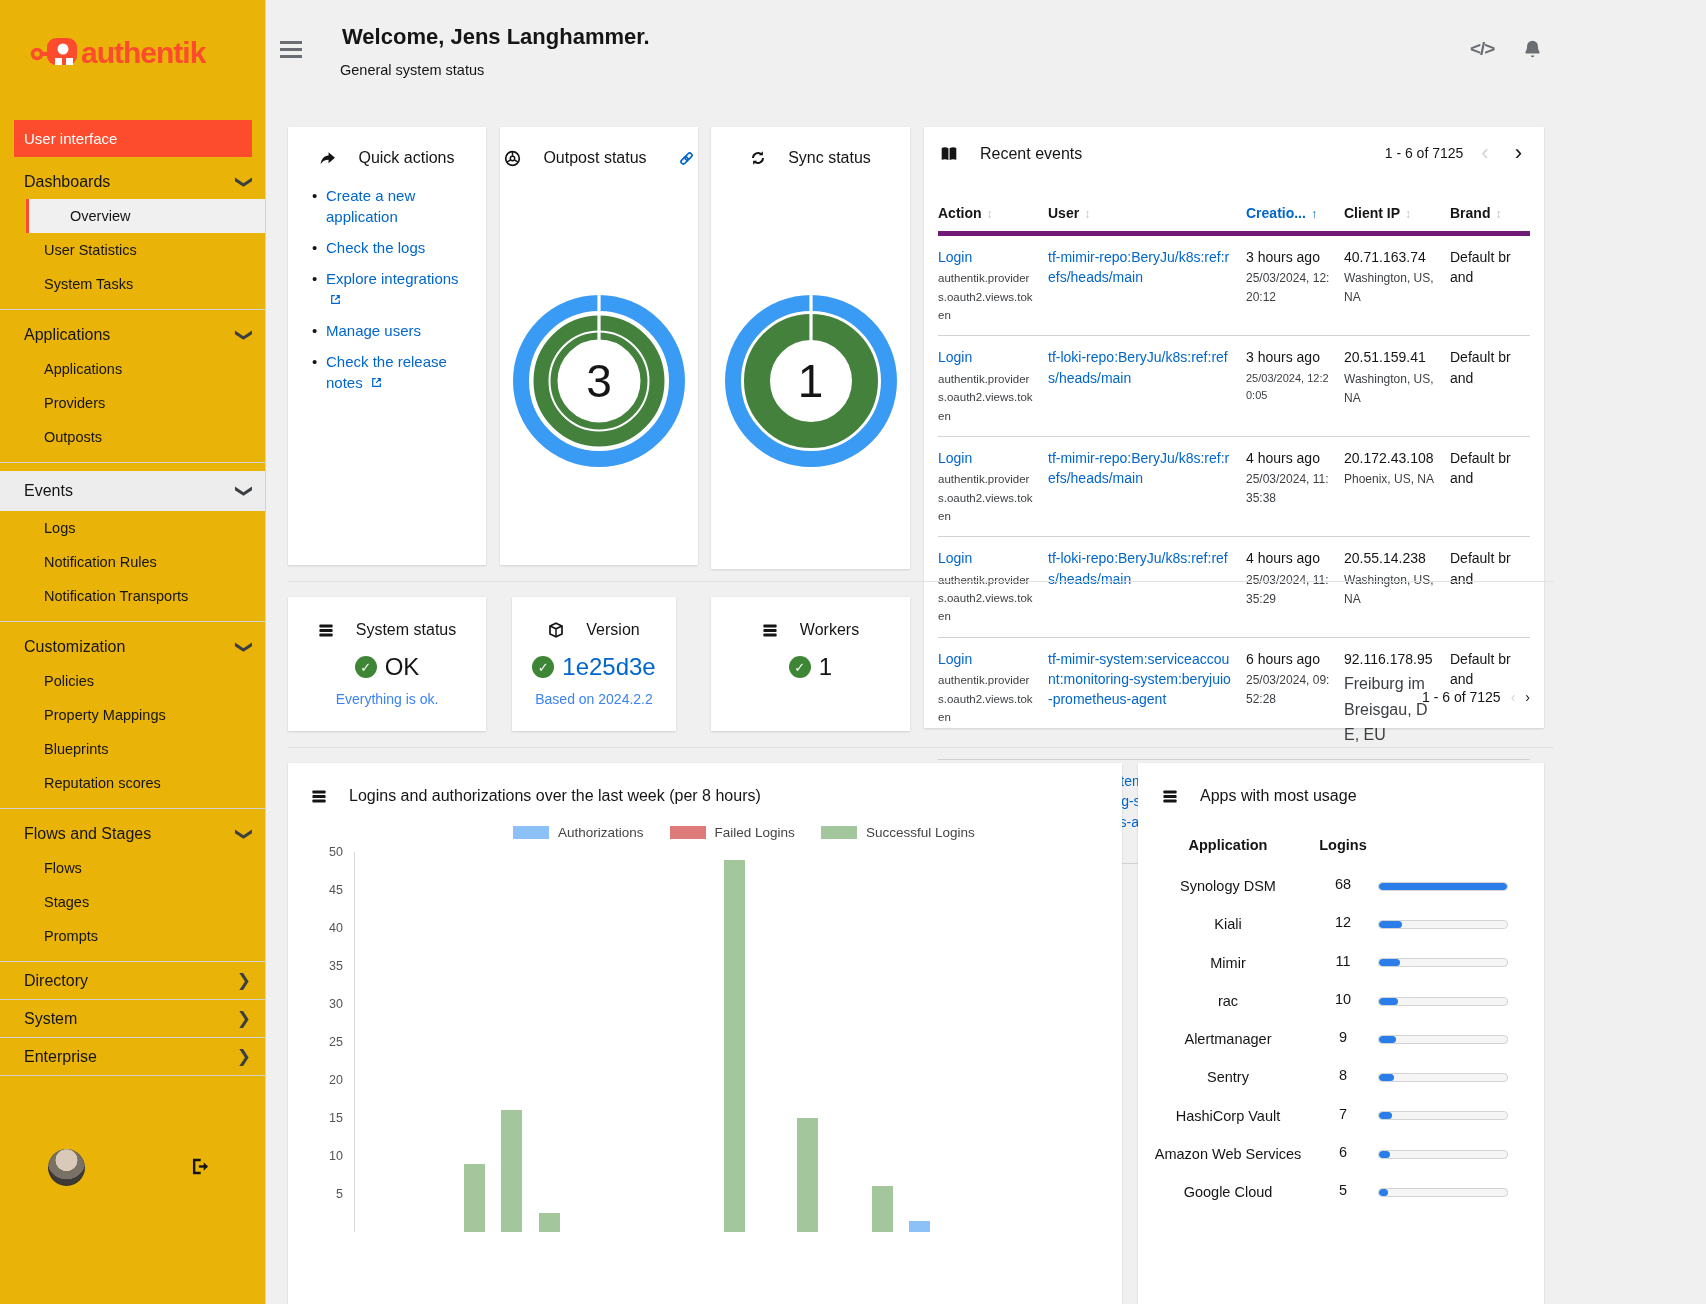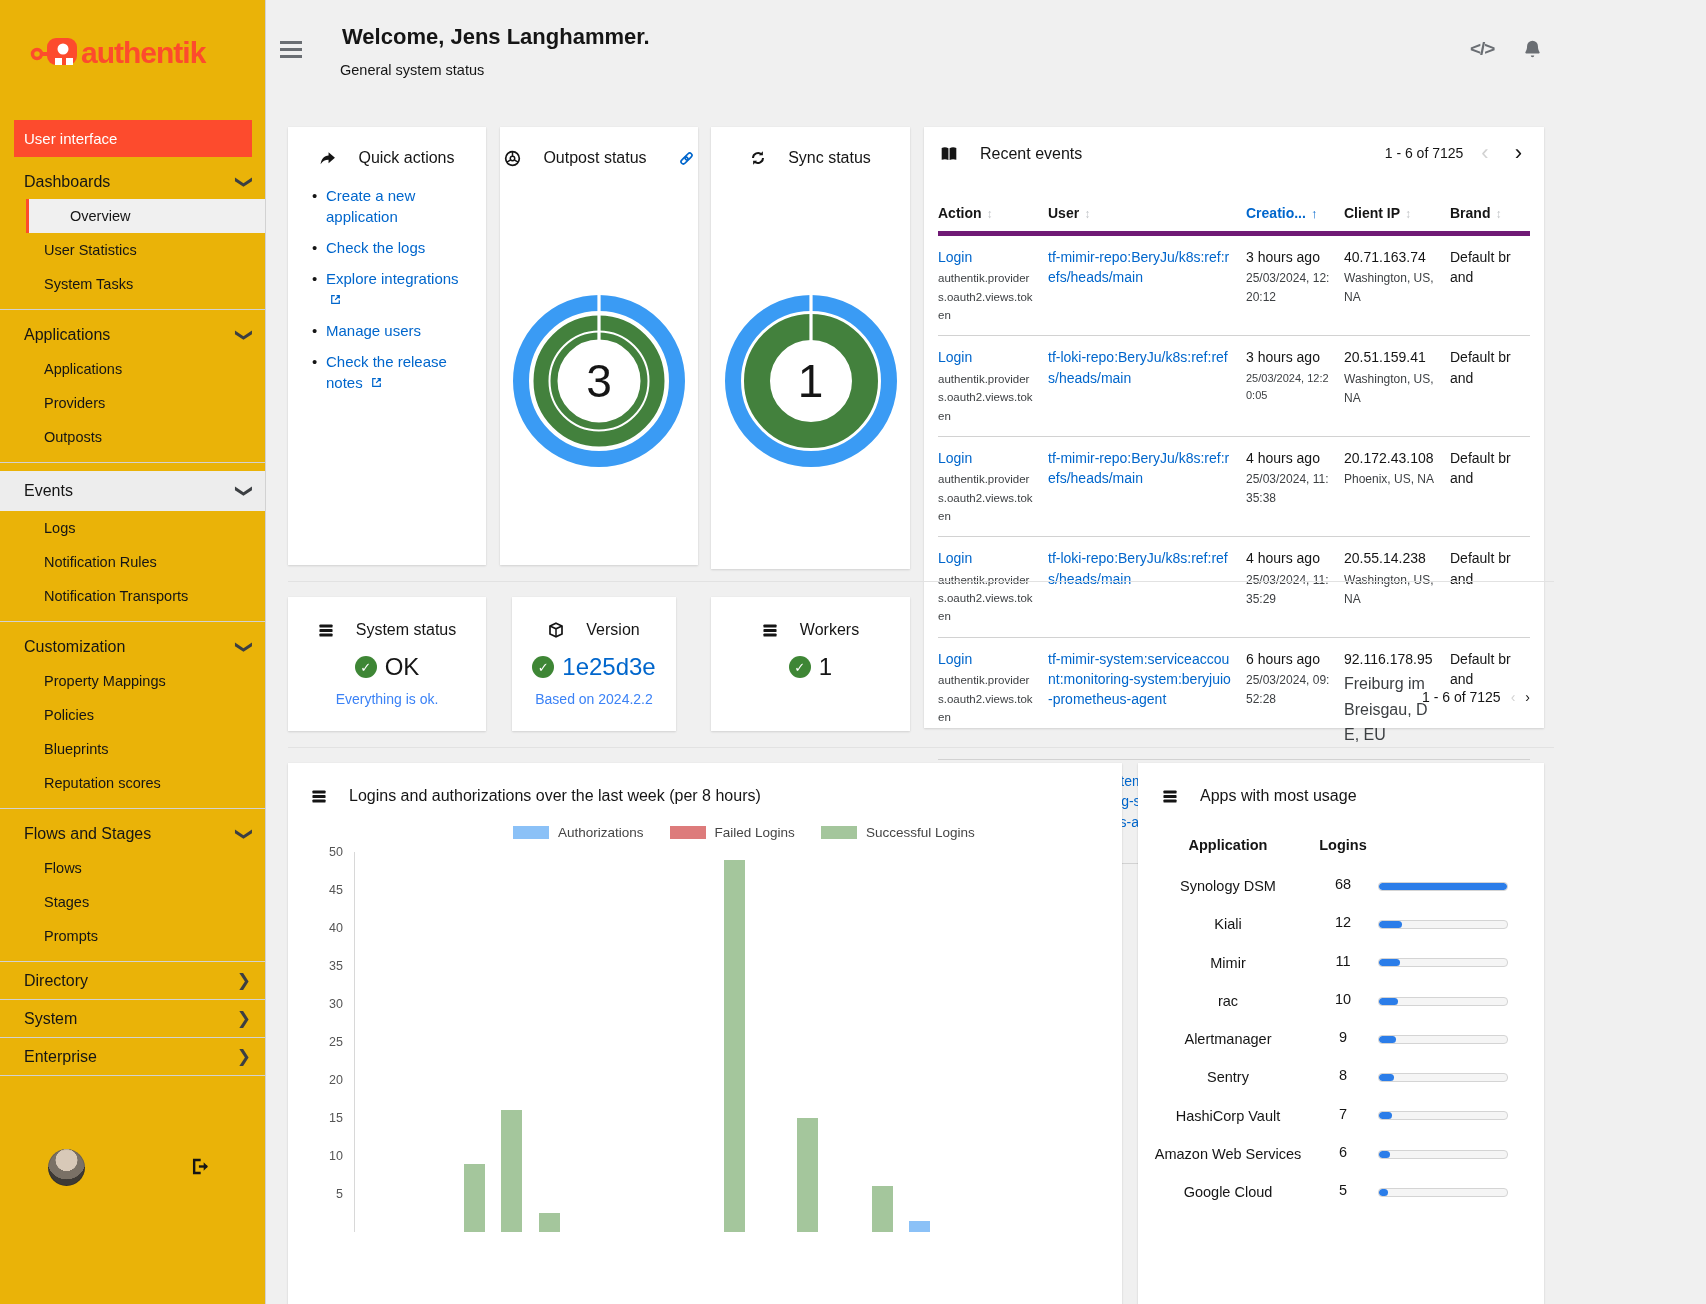--- a/index.html
+++ b/index.html
@@ -162,22 +162,22 @@
       <div class="nav-item">Logs</div>
       <div class="nav-item">Notification Rules</div>
       <div class="nav-item">Notification Transports</div>
 
       <div class="divider"></div>
 
       <div class="nav-header">
         <span>Customization</span>
         <span class="chev down">❯</span>
       </div>
+      <div class="nav-item">Policies</div>
       <div class="nav-item">Property Mappings</div>
-      <div class="nav-item">Policies</div>
       <div class="nav-item">Blueprints</div>
       <div class="nav-item">Reputation scores</div>
 
       <div class="divider"></div>
 
       <div class="nav-header">
         <span>Flows and Stages</span>
         <span class="chev down">❯</span>
       </div>
       <div class="nav-item">Flows</div>

